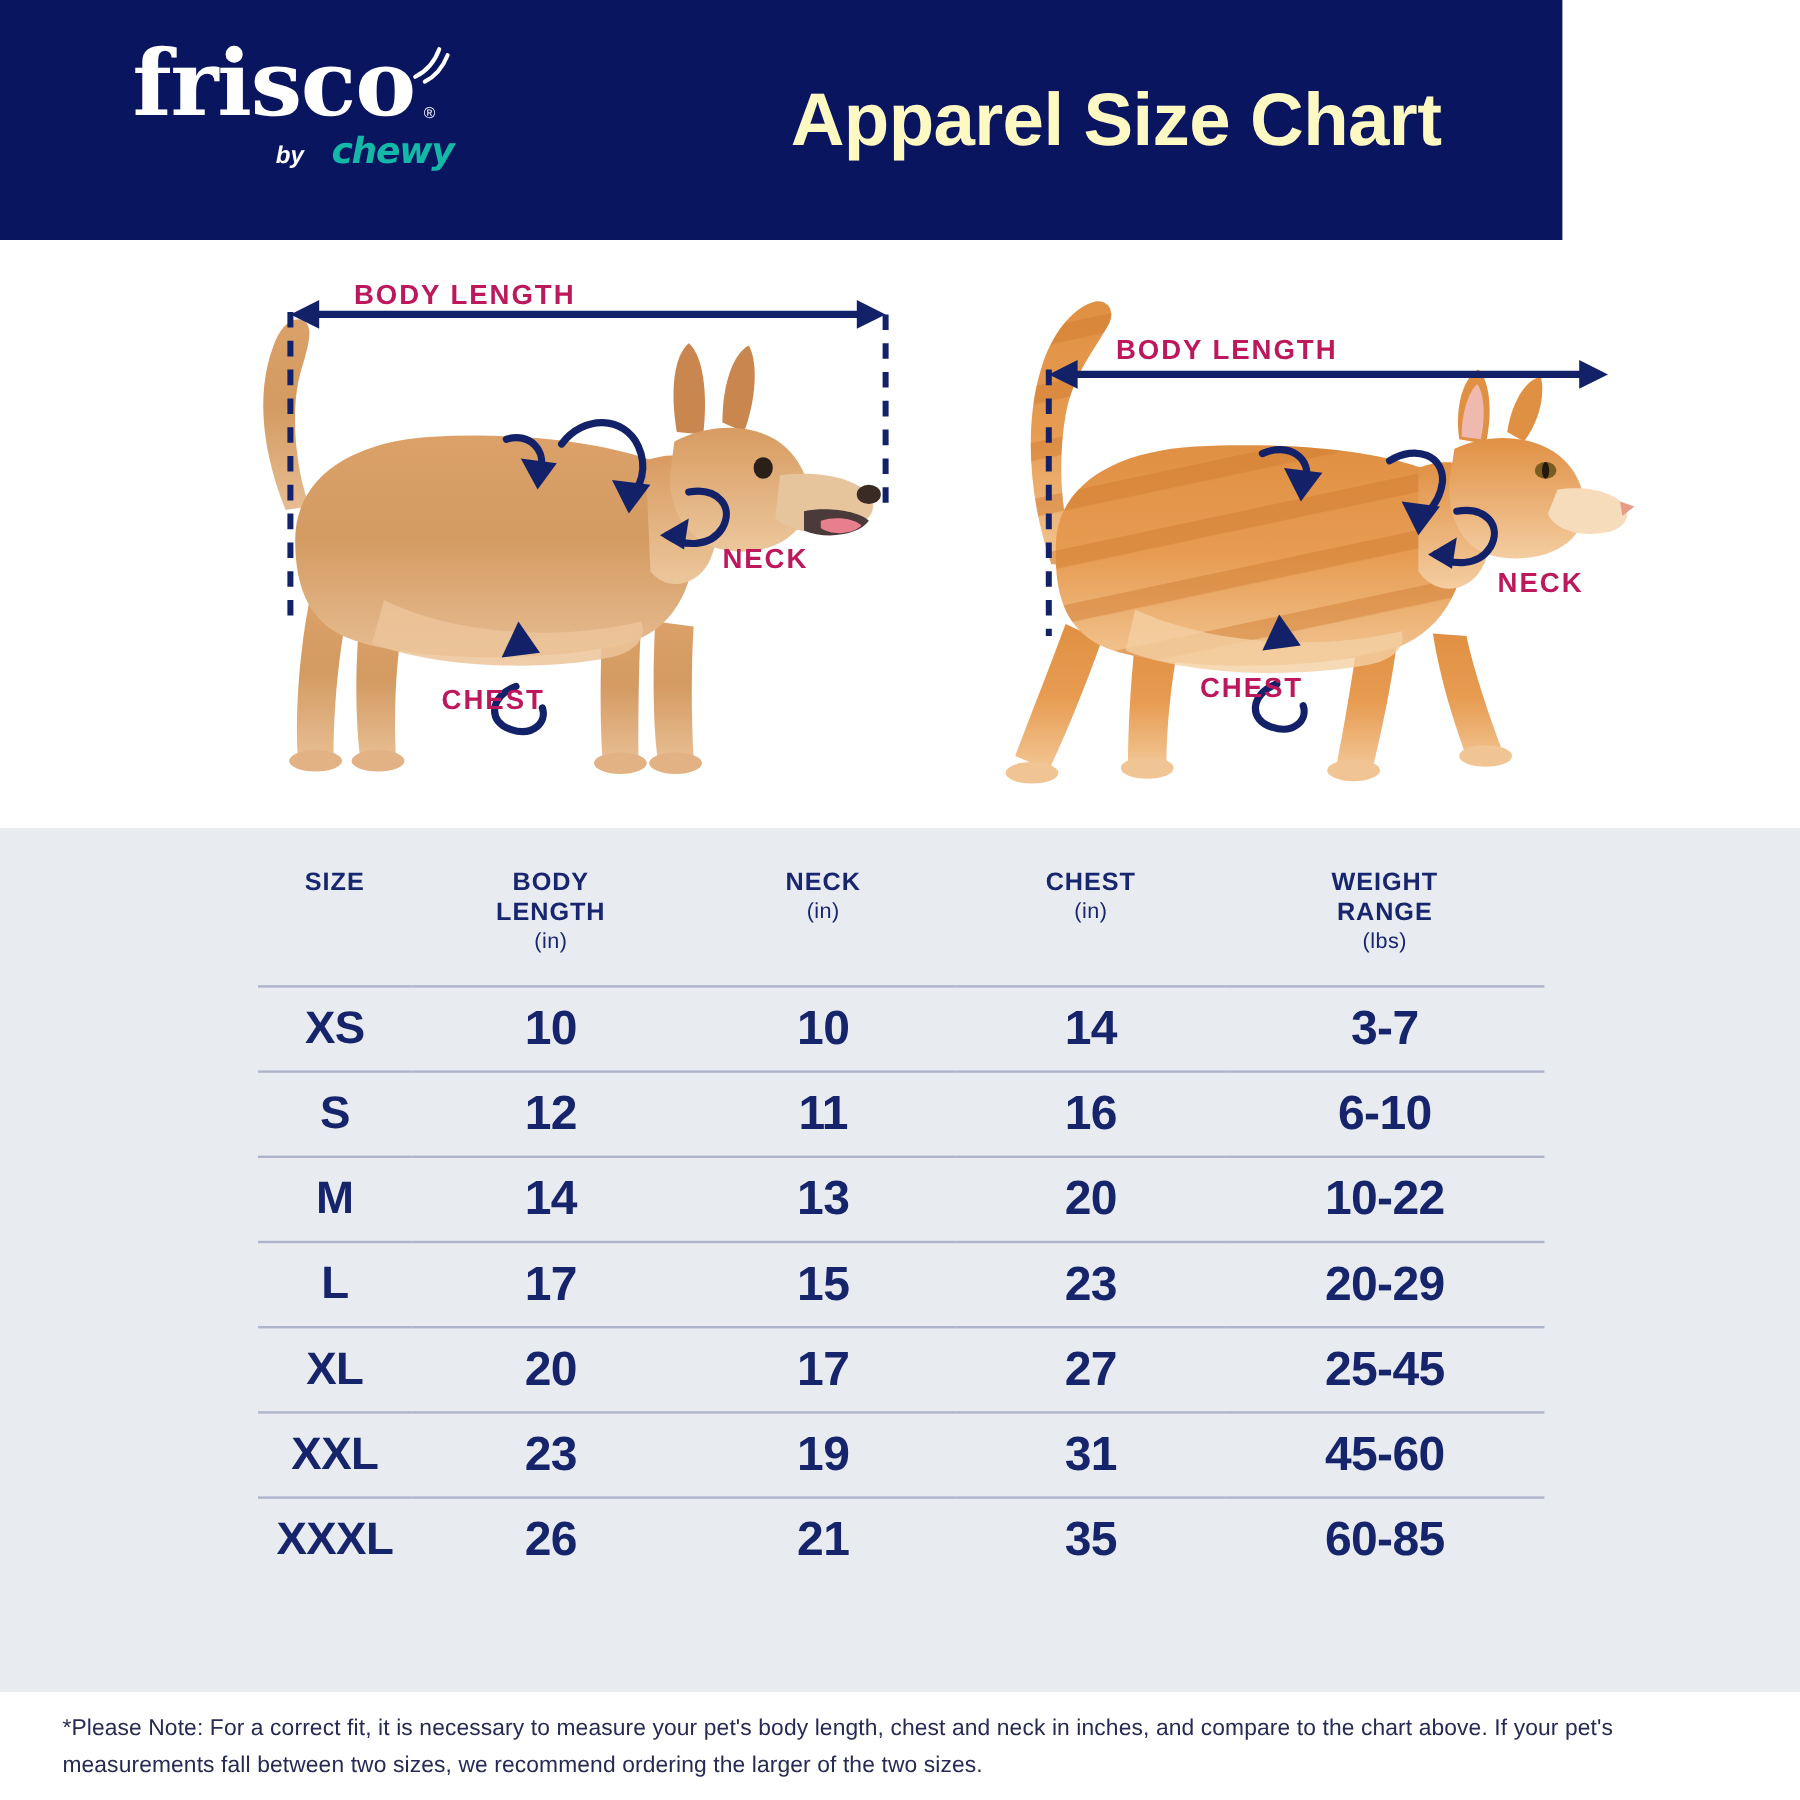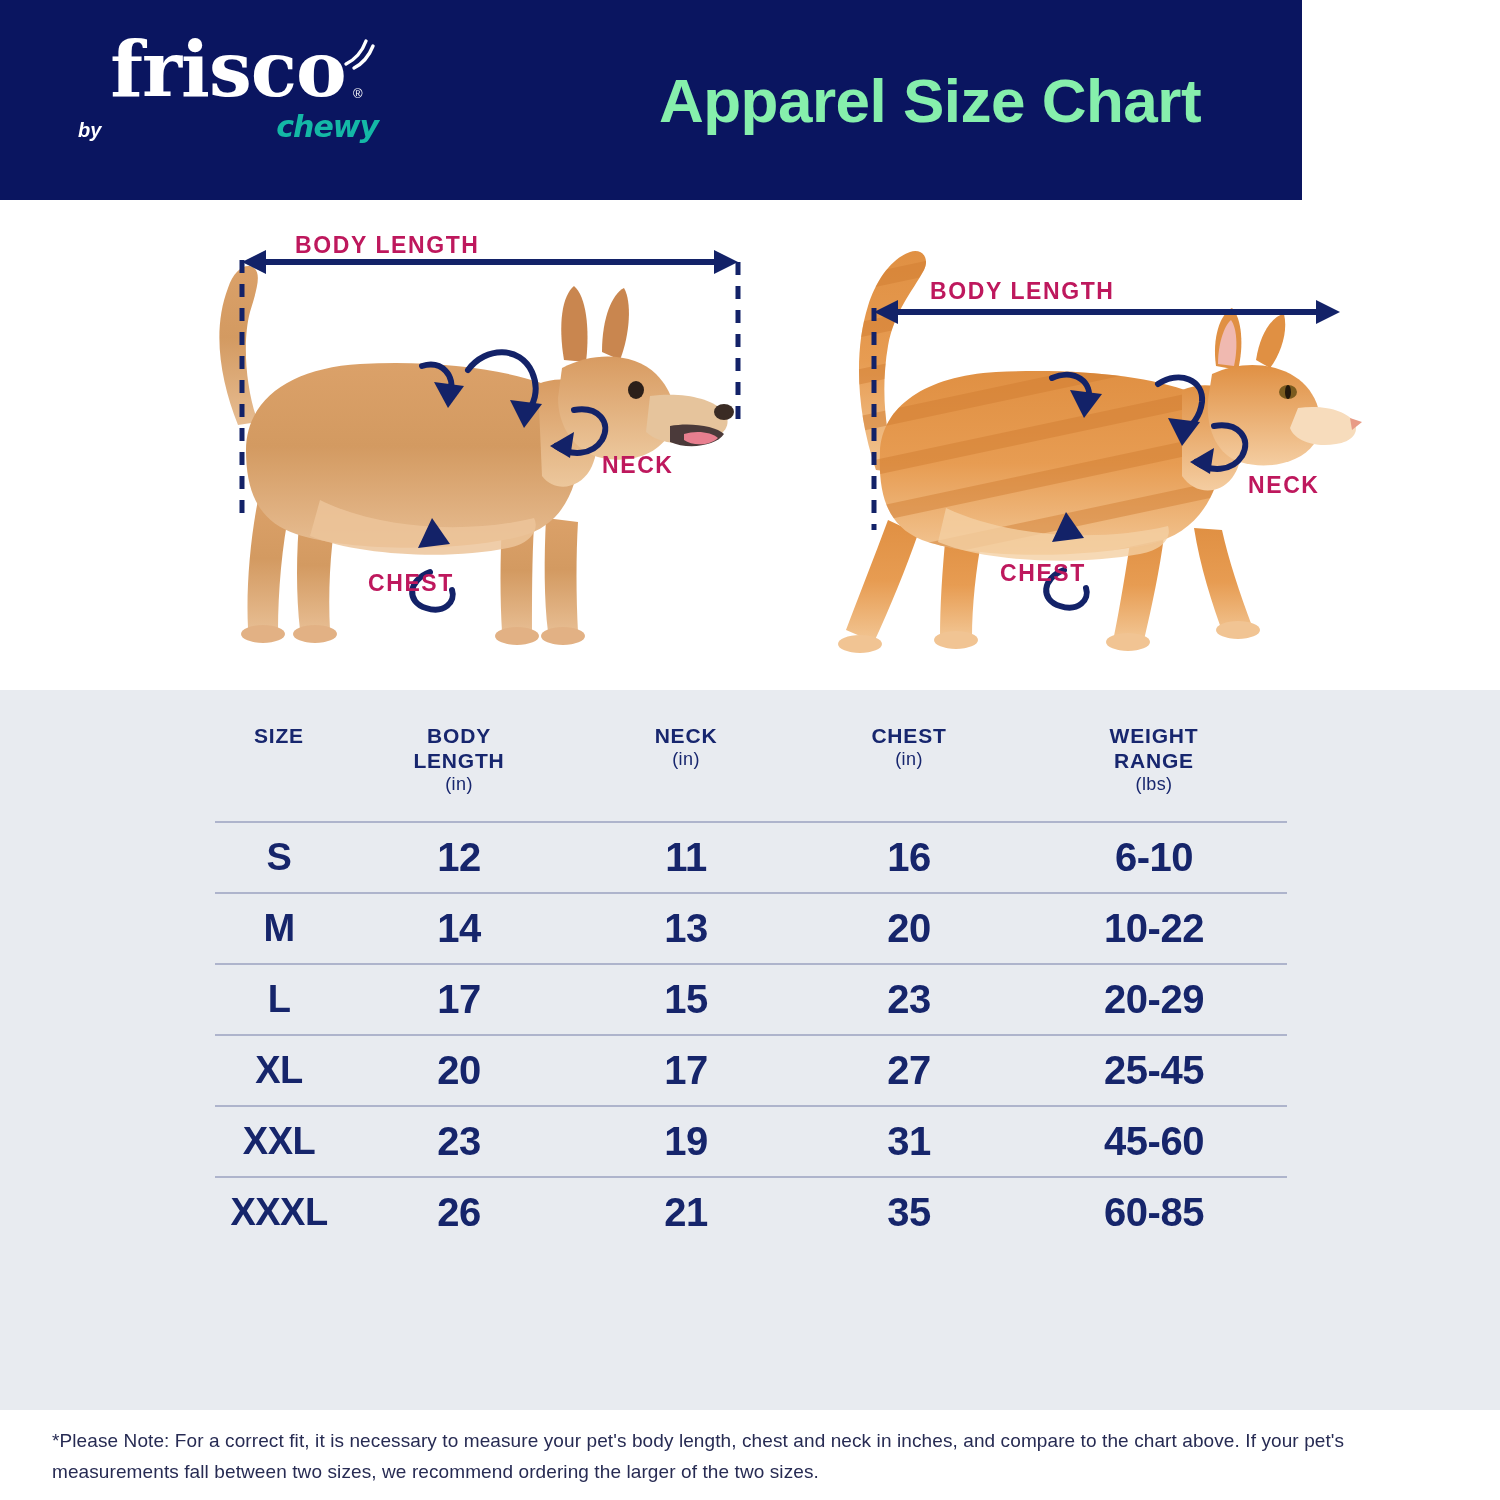--- a/index.html
+++ b/index.html
@@ -52,22 +52,22 @@
   }
   .logo-swoosh {
     position: absolute;
     right: -30px; top: 4px;
     width: 34px; height: 34px;
   }
   .logo-sub {
     margin-top: 6px;
     display: flex;
     align-items: baseline;
-    justify-content: space-between;
-    gap: 7px;
+    justify-content: flex-end;
+    gap: 23px;
   }
   .logo-by {
     font-family: "Liberation Sans", sans-serif;
     font-size: 20px;
     font-weight: 700;
     font-style: italic;
     color: #ffffff;
   }
   .logo-chewy {
     font-family: "DejaVu Sans", sans-serif;
@@ -79,21 +79,21 @@
   }
   .header-title {
     position: absolute;
     left: 430px; top: 0;
     width: 1000px; height: 200px;
     display: flex;
     align-items: center;
     justify-content: center;
     font-size: 62px;
     font-weight: 700;
-    color: #86efac;
+    color: #fef9c3;
     letter-spacing: -0.5px;
   }
 
   
   .illus-band {
     position: absolute;
     left: 0; top: 200px;
     width: 1500px; height: 490px;
     background: #ffffff;
   }
@@ -423,20 +423,27 @@
           </th>
           <th>
             <span>WEIGHT</span><br>
             <span>RANGE</span>
             <span class="th-unit">(lbs)</span>
           </th>
         </tr>
       </thead>
       <tbody>
         <tr>
+          <td class="cell-size">XS</td>
+          <td>10</td>
+          <td>10</td>
+          <td>14</td>
+          <td>3-7</td>
+        </tr>
+        <tr>
           <td class="cell-size">S</td>
           <td>12</td>
           <td>11</td>
           <td>16</td>
           <td>6-10</td>
         </tr>
         <tr>
           <td class="cell-size">M</td>
           <td>14</td>
           <td>13</td>

